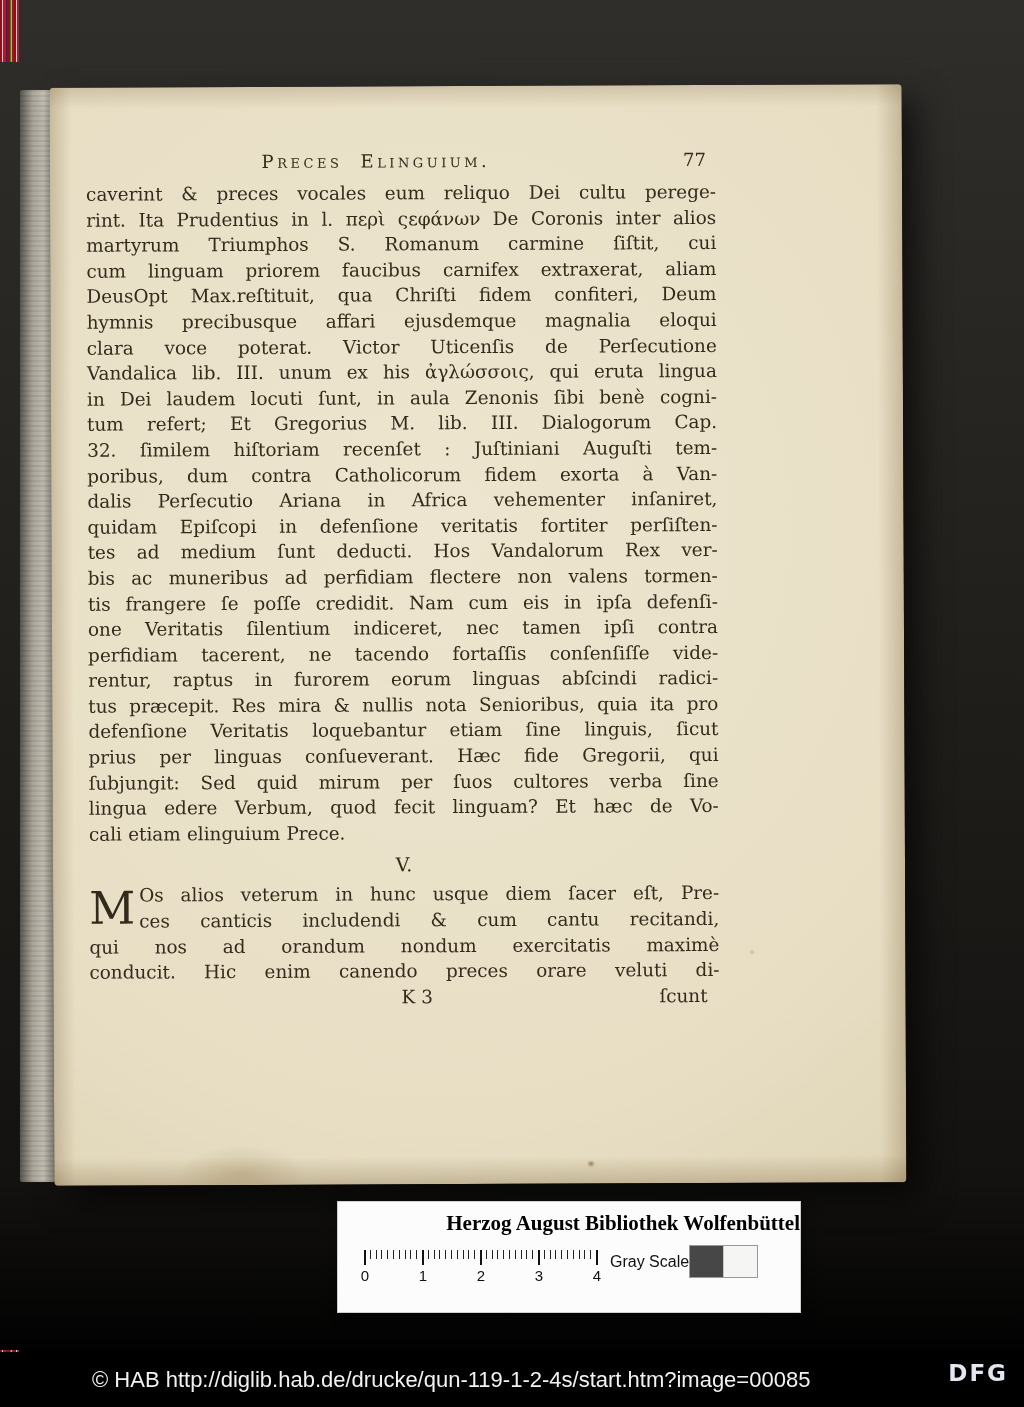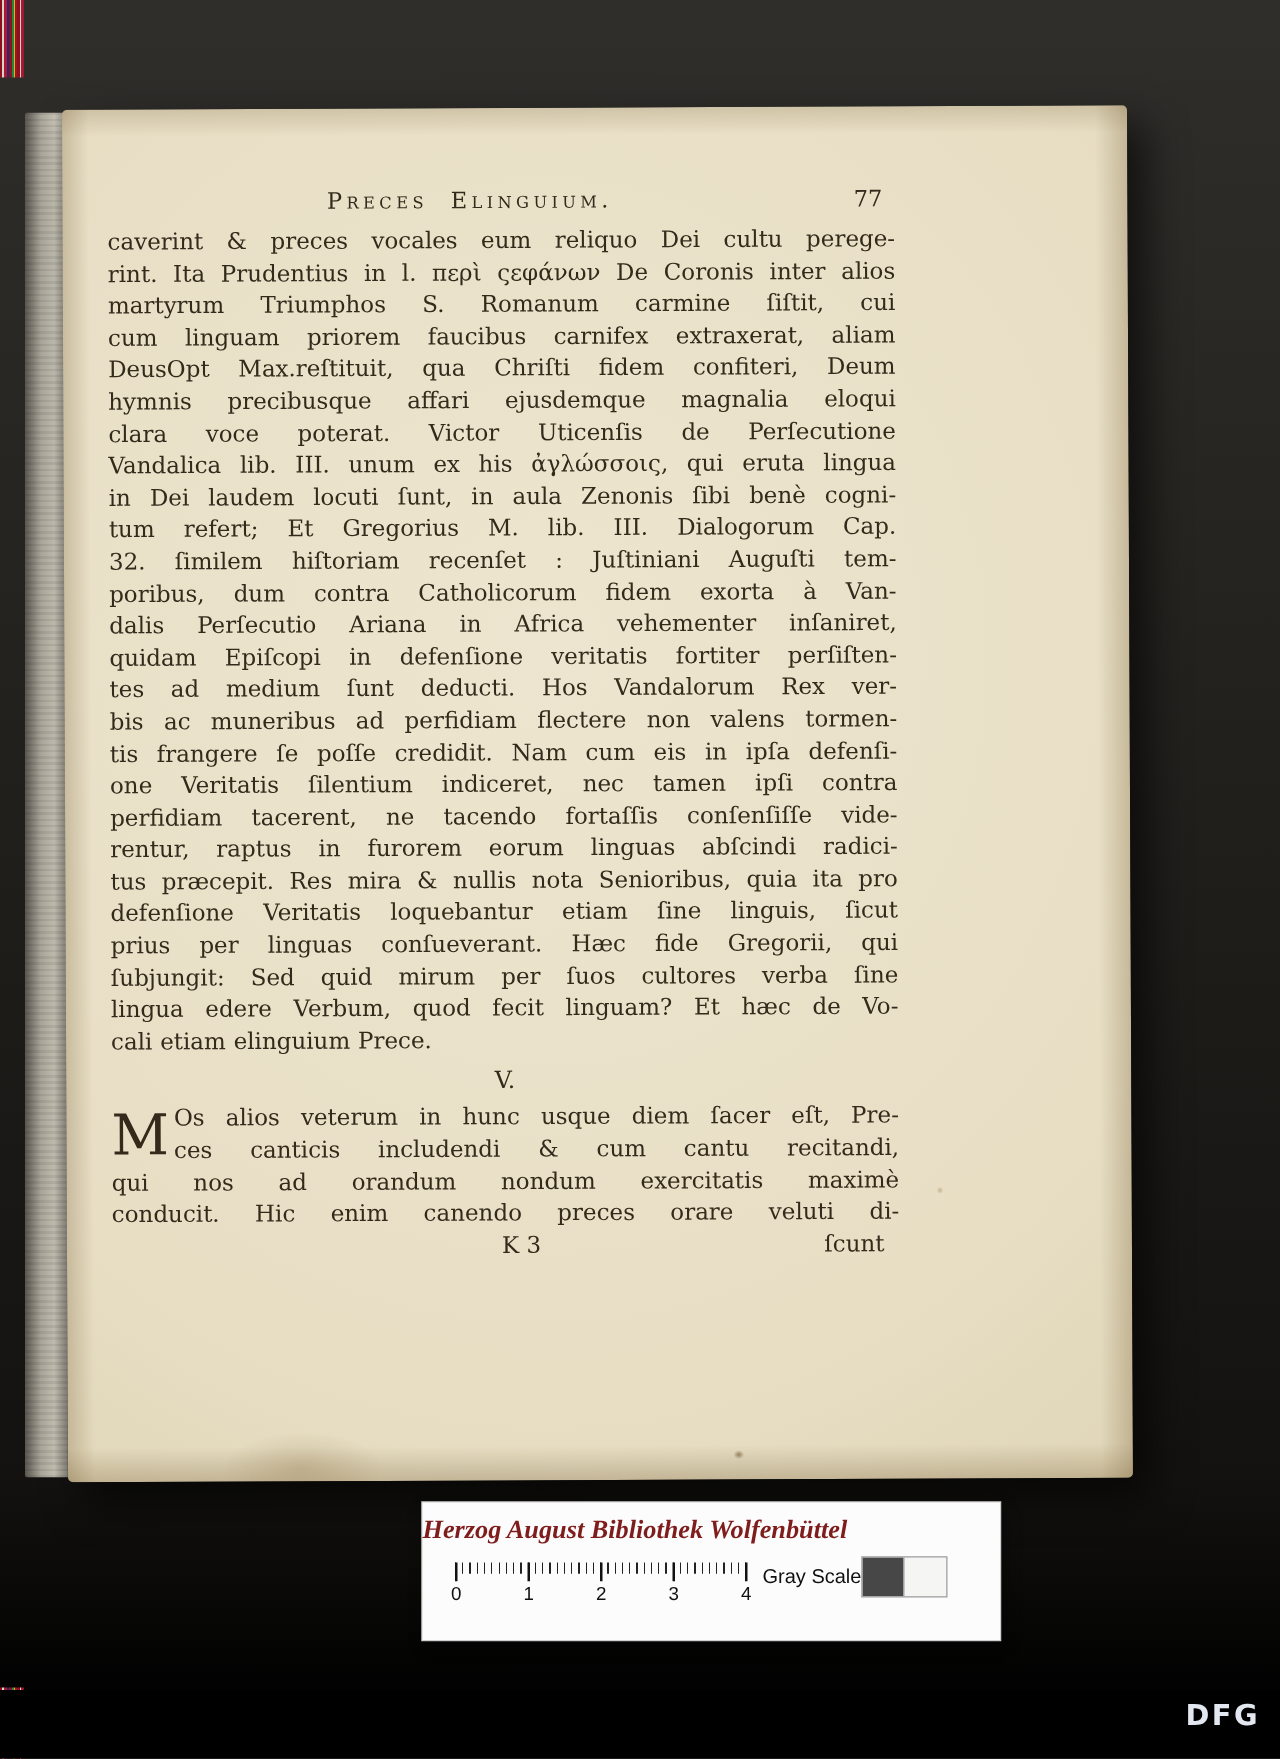--- a/index.html
+++ b/index.html
@@ -46,22 +46,22 @@
   .section-heading{margin-top:8px;height:26px;text-align:center;font-size:19px;}
   .para2{position:relative;margin-top:2px;}
   .dropcap{position:absolute;left:0;top:3px;width:46px;font-size:45px;line-height:45px;}
   .para2-indent{margin-left:50px;}
   .sig-row{position:relative;height:26px;margin-top:2px;font-size:18.4px;}
   .signature{position:absolute;left:52%;transform:translateX(-50%);}
   .catchword{position:absolute;right:12px;}
   
   .banner{position:absolute;left:338px;top:1202px;width:462px;height:110px;background:#fcfcfc;
     box-shadow:0 0 0 1px #cfcfcf,3px 4px 10px rgba(0,0,0,.5);}
-  .banner-title{position:absolute;top:9px;left:0;right:0;text-align:left;
-    font-family:"Liberation Serif",serif;font-weight:bold;font-size:21px;color:#7f1d1d;font-style:italic;}
+  .banner-title{position:absolute;top:9px;left:0;right:0;text-align:right;
+    font-family:"Liberation Serif",serif;font-weight:bold;font-size:21px;color:#000000;}
   .ruler{position:absolute;left:24px;top:48px;width:244px;height:40px;}
   .minor-ticks{position:absolute;left:2px;top:0;width:234px;height:9px;
     background:repeating-linear-gradient(90deg,#222 0 1px,rgba(0,0,0,0) 1px 5.8px);}
   .major-tick{position:absolute;top:0;width:2px;height:15px;background:#111;}
   .tick-label{position:absolute;top:17px;transform:translateX(-50%);
     font-family:"Liberation Sans",sans-serif;font-size:15px;color:#111;}
   .grayscale-label{position:absolute;left:272px;top:51px;
     font-family:"Liberation Sans",sans-serif;font-size:16px;color:#111;}
   .patches{position:absolute;left:352px;top:44px;display:flex;outline:1px solid #9a9a9a;}
   .patch{width:33px;height:31px;}
@@ -149,14 +149,15 @@
     <span class="tick-label" style="left:235px">4</span>
   </div>
   <span class="grayscale-label">Gray Scale</span>
   <div class="patches">
     <div class="patch" style="background: rgb(71, 71, 71);"></div>
     <div class="patch light" style="background: rgb(245, 245, 243);"></div>
   </div>
 </div>
 
 <div class="bottom-strip">
+  <span class="copyright">© HAB http://diglib.hab.de/drucke/qun-119-1-2-4s/start.htm?image=00085</span>
   <span class="dfg">DFG</span>
 </div>
 
 </body></html>

